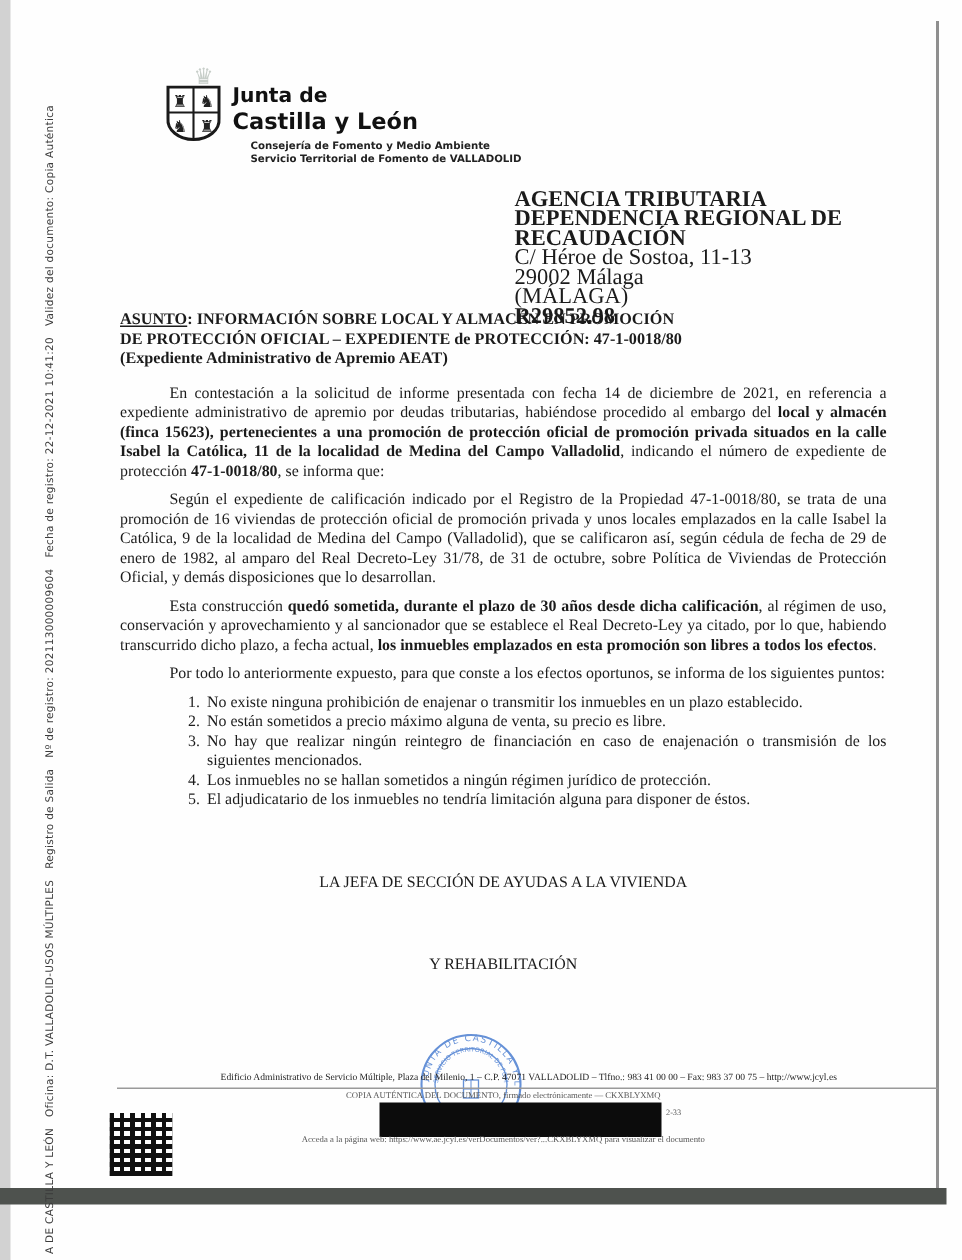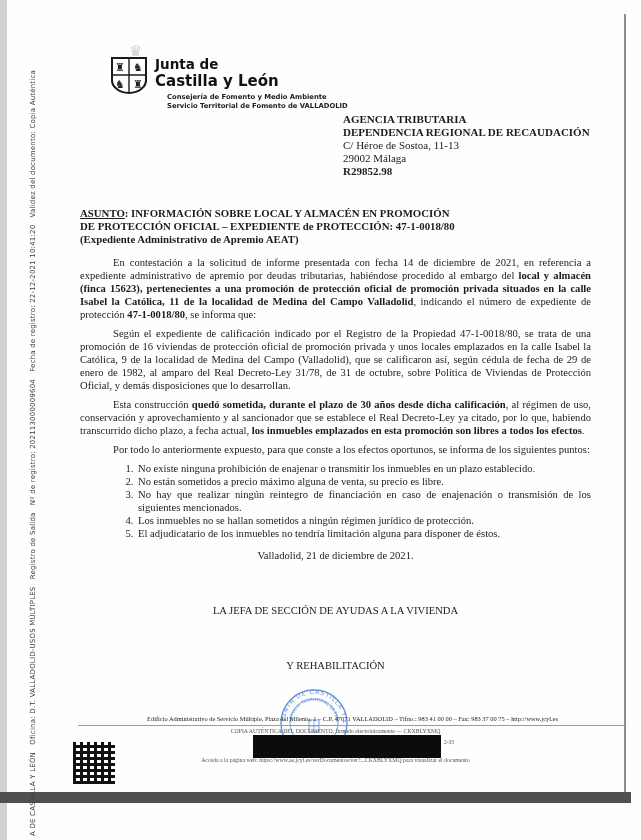--- a/index.html
+++ b/index.html
@@ -20,21 +20,21 @@
 
   
   .shield{left:110px;top:57px;}
   .brand{left:155px;top:58px;font-family:"DejaVu Sans",sans-serif;font-weight:bold;color:#111;line-height:1;}
   .brand .l1{font-size:13.5px;}
   .brand .l2{font-size:15px;margin-top:2px;}
   .dept{left:167px;top:93px;font-family:"DejaVu Sans",sans-serif;font-weight:bold;font-size:6.8px;
         color:#222;line-height:8.5px;}
 
   
-  .recipient{left:343px;top:113px;font-size:11px;line-height:13px;}
+  .recipient{left:343px;top:127px;font-size:15px;line-height:13px;}
   .recipient .b{font-weight:bold;}
 
   
   .subject{left:80px;top:207px;width:511px;font-weight:bold;font-size:10.8px;line-height:13px;}
   .subject .u{text-decoration:underline;}
 
   
   .body-col{left:80px;top:256px;width:511px;font-size:10.6px;line-height:13px;text-align:justify;}
   .body-col p{margin:0 0 6px;text-indent:33px;}
   .body-col b{font-weight:bold;}
@@ -92,20 +92,21 @@
   <div class="abs brand">
     <div class="l1">Junta de</div>
     <div class="l2">Castilla y León</div>
   </div>
 
   <div class="abs recipient">
     <div class="b">AGENCIA TRIBUTARIA</div>
     <div class="b">DEPENDENCIA REGIONAL DE RECAUDACIÓN</div>
     <div>C/ Héroe de Sostoa, 11-13</div>
     <div>29002 Málaga</div>
+    <div>(MÁLAGA)</div>
     <div class="b">R29852.98</div>
   </div>
 
   <div class="abs subject">
     <div><span class="u">ASUNTO</span><span>: INFORMACIÓN SOBRE LOCAL Y ALMACÉN EN PROMOCIÓN</span></div>
     <div>DE PROTECCIÓN OFICIAL – EXPEDIENTE de PROTECCIÓN: 47-1-0018/80</div>
     <div>(Expediente Administrativo de Apremio AEAT)</div>
   </div>
 
   <div class="abs body-col">
@@ -113,21 +114,20 @@
     <p>Según el expediente de calificación indicado por el Registro de la Propiedad 47-1-0018/80, se trata de una promoción de 16 viviendas de protección oficial de promoción privada y unos locales emplazados en la calle Isabel la Católica, 9 de la localidad de Medina del Campo (Valladolid), que se calificaron así, según cédula de fecha de 29 de enero de 1982, al amparo del Real Decreto-Ley 31/78, de 31 de octubre, sobre Política de Viviendas de Protección Oficial, y demás disposiciones que lo desarrollan.</p>
     <p><span>Esta construcción </span><b>quedó sometida, durante el plazo de 30 años desde dicha calificación</b><span>, al régimen de uso, conservación y aprovechamiento y al sancionador que se establece el Real Decreto-Ley ya citado, por lo que, habiendo transcurrido dicho plazo, a fecha actual, </span><b>los inmuebles emplazados en esta promoción son libres a todos los efectos</b><span>.</span></p>
     <p>Por todo lo anteriormente expuesto, para que conste a los efectos oportunos, se informa de los siguientes puntos:</p>
     <ol>
       <li>No existe ninguna prohibición de enajenar o transmitir los inmuebles en un plazo establecido.</li>
       <li>No están sometidos a precio máximo alguna de venta, su precio es libre.</li>
       <li>No hay que realizar ningún reintegro de financiación en caso de enajenación o transmisión de los siguientes mencionados.</li>
       <li>Los inmuebles no se hallan sometidos a ningún régimen jurídico de protección.</li>
       <li>El adjudicatario de los inmuebles no tendría limitación alguna para disponer de éstos.</li>
     </ol>
-    <div class="center date-line">Valladolid, 21 de diciembre de 2021.</div>
     <div class="center signer">LA JEFA DE SECCIÓN DE AYUDAS A LA VIVIENDA</div>
     <div class="center signer">Y REHABILITACIÓN</div>
   </div>
 
   <svg class="abs stamp" width="72" height="72" viewBox="0 0 72 72">
     <defs>
       <path id="arcT" d="M 7,36 A 29,29 0 1 1 65,36"></path>
       <path id="arcI" d="M 14,36 A 22,22 0 1 1 58,36"></path>
     </defs>
     <circle cx="36" cy="36" r="33" fill="none" stroke="#4c7fd1" stroke-width="1.4"></circle>

